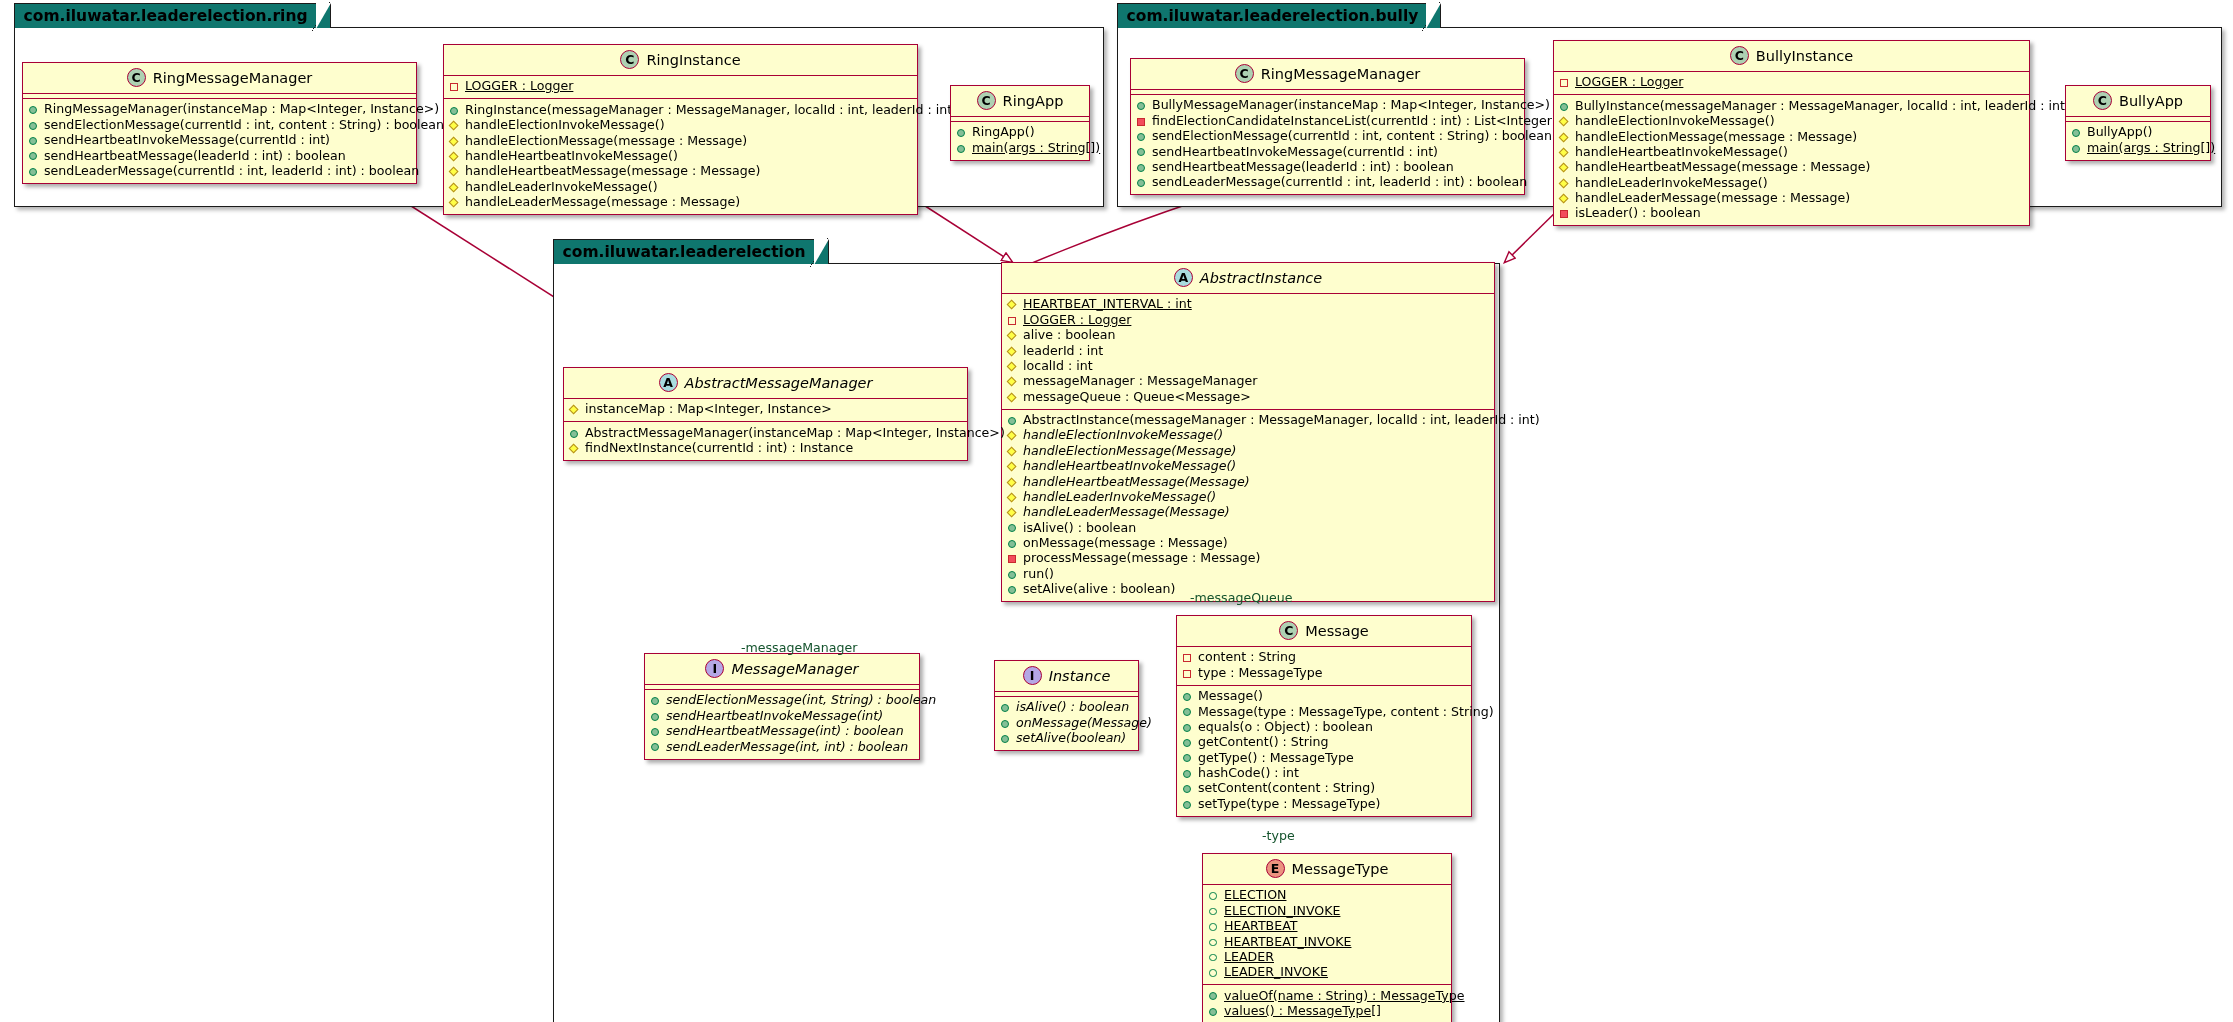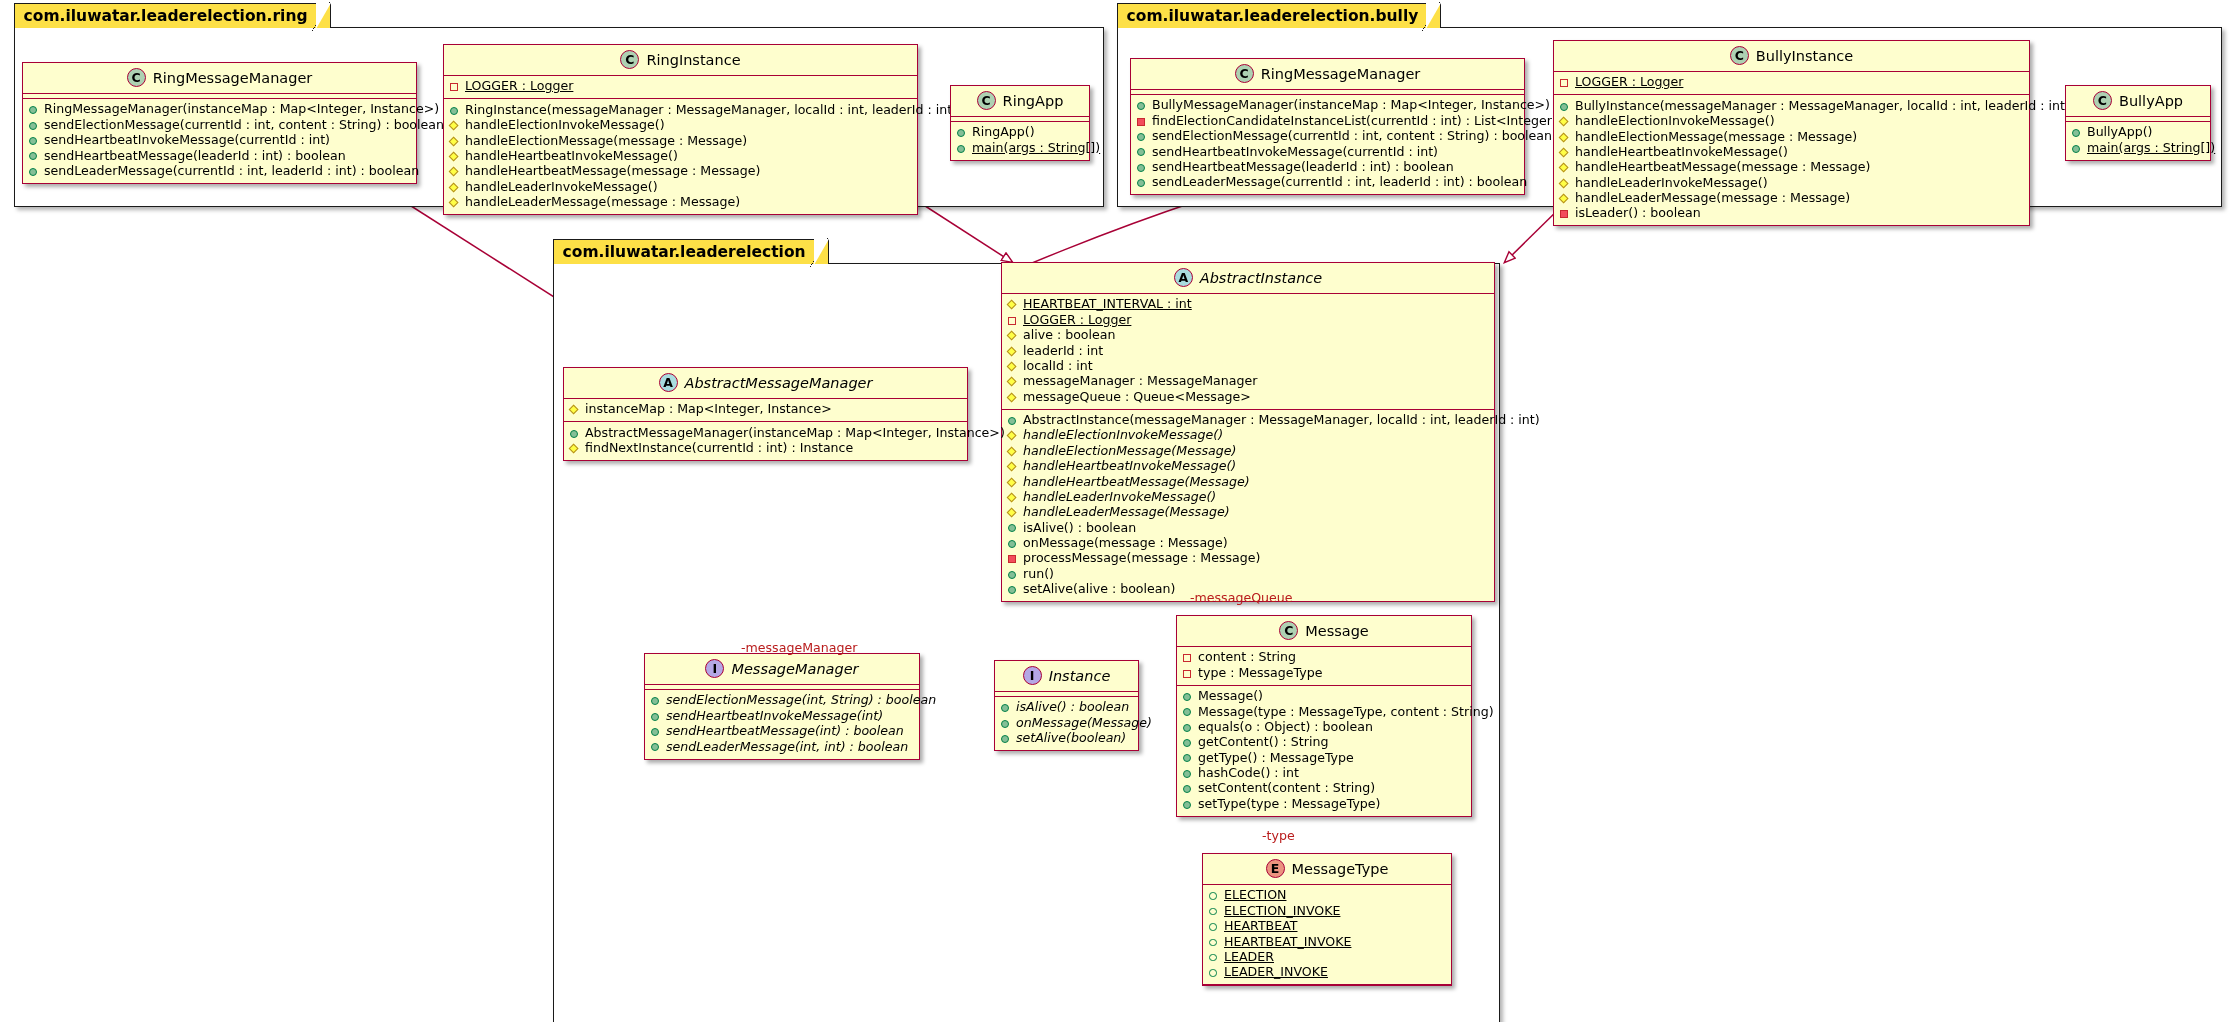--- a/index.html
+++ b/index.html
@@ -32,21 +32,21 @@
     box-shadow: 3px 3px 4px rgba(0,0,0,0.30);
     box-sizing: border-box;
   }
   .pkg-tab {
     position: absolute;
     top: -25px;
     left: -1.4px;
     height: 25px;
     border: 1.4px solid #1a1a1a;
     border-bottom: none;
-    background: #fde047;
+    background: #0f766e;
     box-sizing: border-box;
     padding: 1px 22px 0 9px;
     font-weight: bold;
     font-size: 15.5px;
     line-height: 23px;
     color: #000000;
     white-space: nowrap;
   }
   .pkg-tab::after {
     content: "";
@@ -155,21 +155,21 @@
     content: ""; position: absolute; left: 1.3px; top: 2.3px;
     width: 7.4px; height: 7.4px; border-radius: 50%;
     background: transparent; border: 1.3px solid #038048;
     box-sizing: border-box;
   }
 
   
   .edge-label {
     position: absolute;
     font-size: 12.6px;
-    color: #b91c1c;
+    color: #14532d;
     white-space: nowrap;
     background: transparent;
   }
 </style>
 </head>
 <body>
 
 <div id="canvas">
 
   <svg class="wires" viewBox="0 0 2233 1022" xmlns="http://www.w3.org/2000/svg">
@@ -669,19 +669,29 @@
         <div class="member">
           <span class="vis enumv"></span>
           <span class="txt underline">LEADER</span>
         </div>
         <div class="member">
           <span class="vis enumv"></span>
           <span class="txt underline">LEADER_INVOKE</span>
         </div>
       </div>
     <div class="sep"></div>
+    <div class="members">
+        <div class="member">
+          <span class="vis pub"></span>
+          <span class="txt underline">valueOf(name : String) : MessageType</span>
+        </div>
+        <div class="member">
+          <span class="vis pub"></span>
+          <span class="txt underline">values() : MessageType[]</span>
+        </div>
+      </div>
   </div>
 
   <div class="edge-label" style="left:1190px; top:590px;">-messageQueue</div>
   <div class="edge-label" style="left:741px; top:640px;">-messageManager</div>
   <div class="edge-label" style="left:1248px; top:828px;margin-left:14px;">-type</div>
 
 </div>
 
 </body></html>

